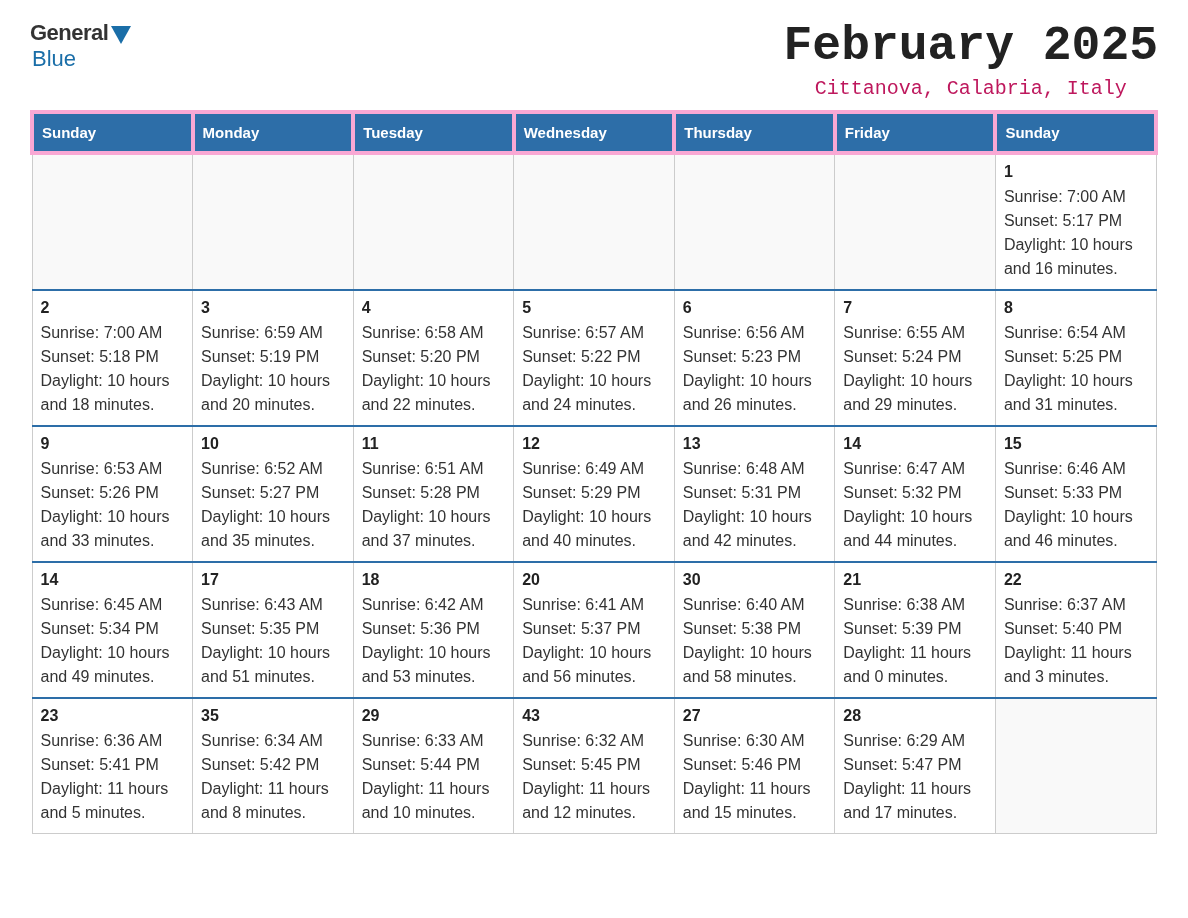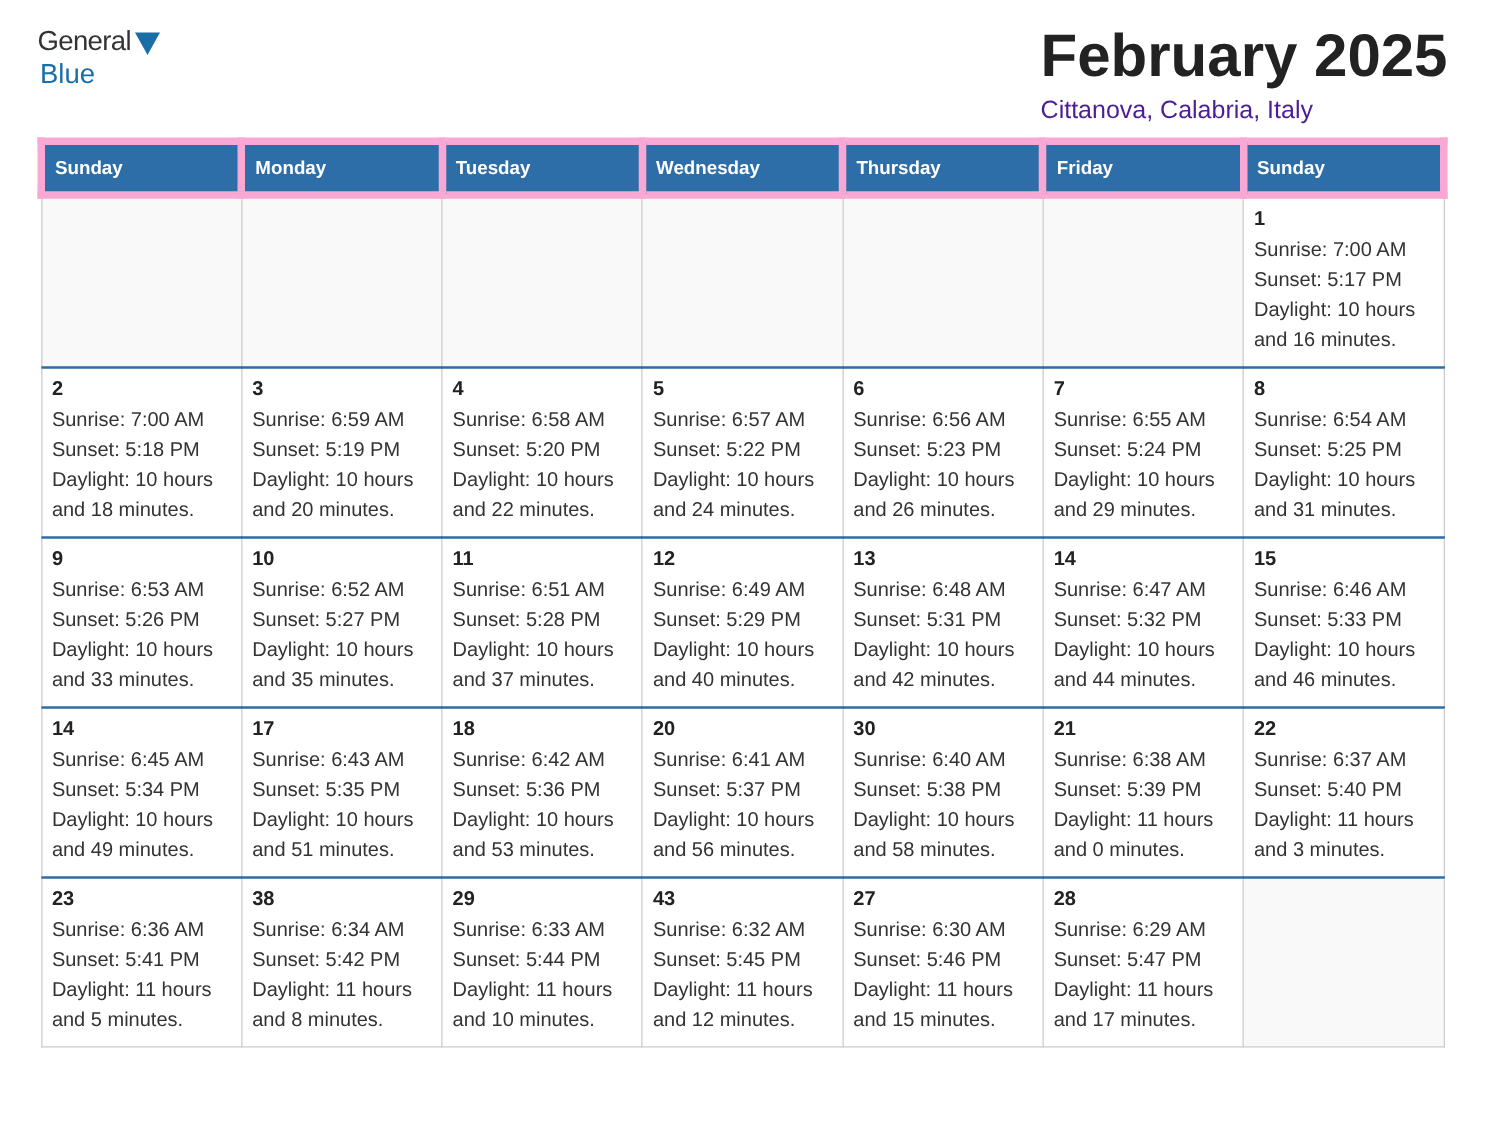--- a/index.html
+++ b/index.html
@@ -20,66 +20,67 @@
       display: flex;
       flex-direction: column;
       align-items: flex-start;
     }
     .logo-top {
       display: flex;
       align-items: center;
     }
     .logo-general {
       font-size: 22px;
-      font-weight: normal;
+      font-weight: bold;
       color: #333;
       letter-spacing: -0.5px;
     }
     .logo-triangle {
       width: 0;
       height: 0;
       border-left: 10px solid transparent;
       border-right: 10px solid transparent;
       border-top: 18px solid #1a6ea8;
       margin-left: 3px;
       margin-top: 4px;
     }
     .logo-blue {
       font-size: 22px;
       font-weight: normal;
       color: #1a6ea8;
       margin-left: 2px;
     }
     .title-section {
-      text-align: left;
+      text-align: center;
+      font-family: Liberation Mono, monospace;
     }
     .month-title {
       font-size: 48px;
       font-weight: bold;
       color: #222;
       line-height: 1.1;
     }
     .location {
       font-size: 20px;
-      color: #4c1d95;
+      color: #be185d;
       margin-top: 4px;
     }
     .calendar {
       width: 100%;
       border-collapse: collapse;
       margin-top: 10px;
     }
     .calendar thead tr th {
       background-color: #2d6ea8;
       color: #fff;
       font-size: 15px;
       font-weight: bold;
       padding: 10px 8px;
       text-align: left;
-      border: 6px solid #f9a8d4;
+      border: 4px solid #f9a8d4;
     }
     .calendar tbody tr td {
       vertical-align: top;
       border: 1px solid #ccc;
       padding: 8px 8px;
       width: 14.28%;
       min-height: 110px;
       height: 110px;
     }
     .calendar tbody tr {
@@ -232,21 +233,21 @@
           <span class="day-number">22</span>
           <div class="day-info">Sunrise: 6:37 AM<br>Sunset: 5:40 PM<br>Daylight: 11 hours<br>and 3 minutes.</div>
         </td>
       </tr>
       <tr>
         <td>
           <span class="day-number">23</span>
           <div class="day-info">Sunrise: 6:36 AM<br>Sunset: 5:41 PM<br>Daylight: 11 hours<br>and 5 minutes.</div>
         </td>
         <td>
-          <span class="day-number">38</span>
+          <span class="day-number">35</span>
           <div class="day-info">Sunrise: 6:34 AM<br>Sunset: 5:42 PM<br>Daylight: 11 hours<br>and 8 minutes.</div>
         </td>
         <td>
           <span class="day-number">29</span>
           <div class="day-info">Sunrise: 6:33 AM<br>Sunset: 5:44 PM<br>Daylight: 11 hours<br>and 10 minutes.</div>
         </td>
         <td>
           <span class="day-number">43</span>
           <div class="day-info">Sunrise: 6:32 AM<br>Sunset: 5:45 PM<br>Daylight: 11 hours<br>and 12 minutes.</div>
         </td>

